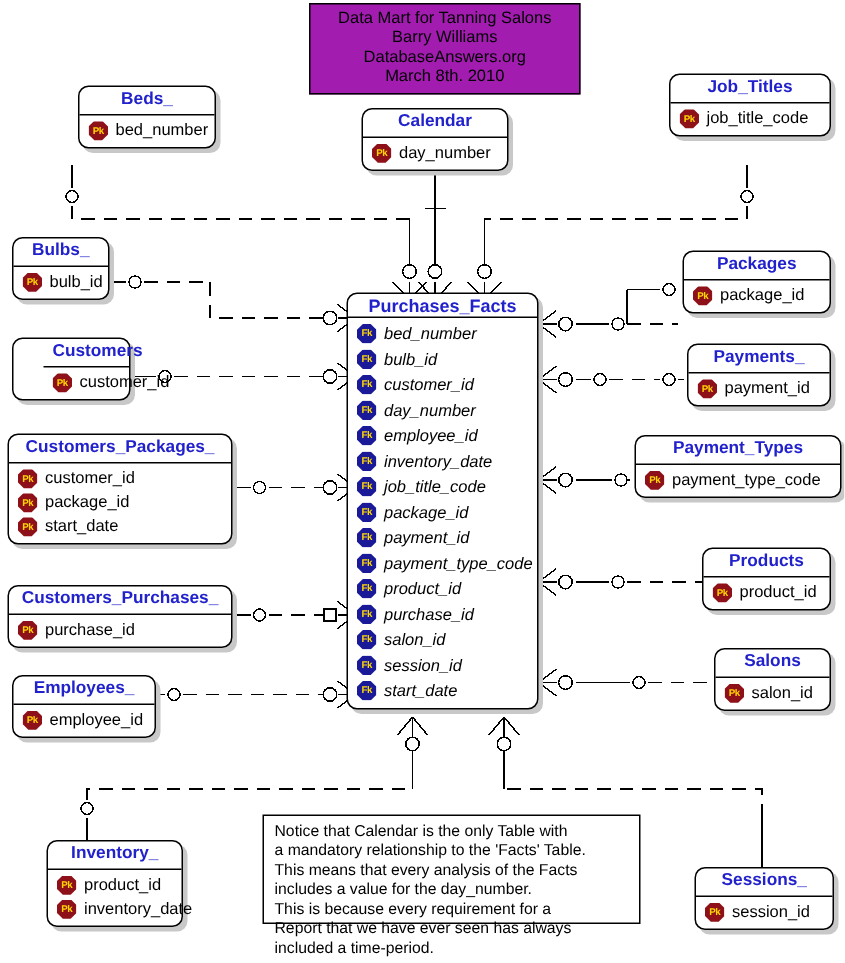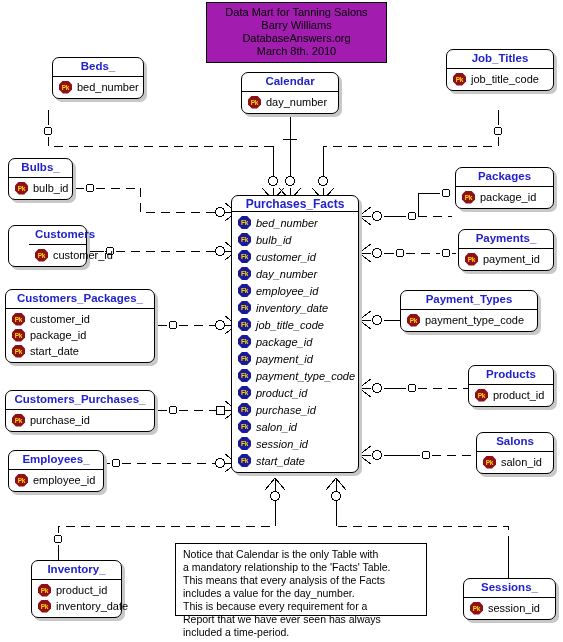--- a/index.html
+++ b/index.html
@@ -362,21 +362,21 @@
   <div class="entity" style="left:458px; top:229px; width:96px;">
     <div class="entity-title">Payments_</div>
     <div class="attr-list">
       <div class="attr">
         <span class="key-badge key-pk">Pk</span>
         <span class="attr-name">payment_id</span>
       </div>
     </div>
   </div>
 
-  <div class="entity" style="left:400px; top:290px; width:138px;">
+  <div class="entity" style="left:423px; top:290px; width:138px;">
     <div class="entity-title">Payment_Types</div>
     <div class="attr-list">
       <div class="attr">
         <span class="key-badge key-pk">Pk</span>
         <span class="attr-name">payment_type_code</span>
       </div>
     </div>
   </div>
 
   <div class="entity" style="left:468px; top:365px; width:86px;">

